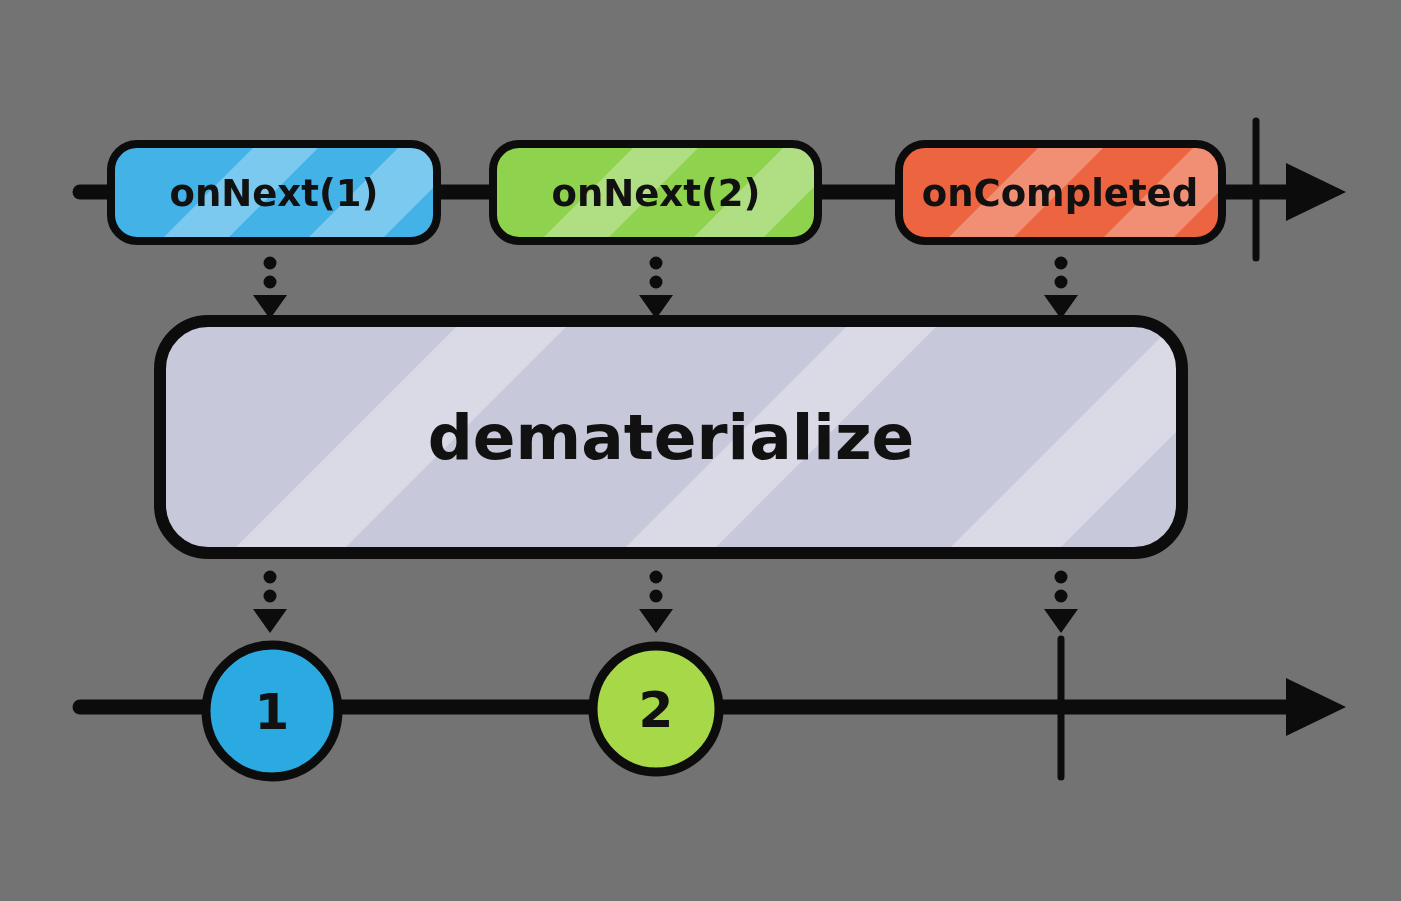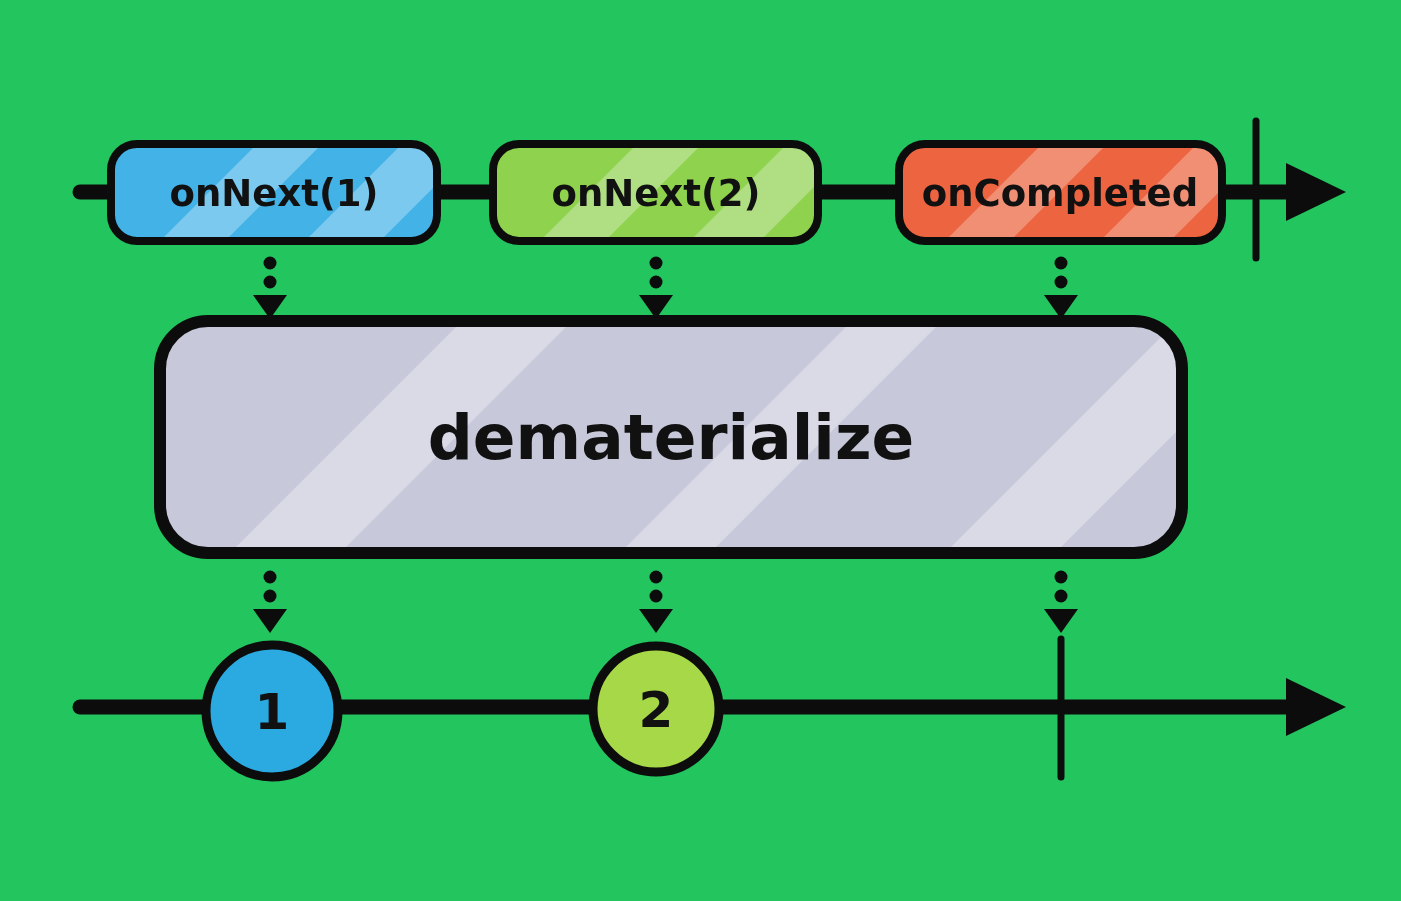--- a/index.html
+++ b/index.html
@@ -8,21 +8,21 @@
     background: #ffffff;
     width: 1401px;
     height: 901px;
     overflow: hidden;
     font-family: "DejaVu Sans", "Liberation Sans", sans-serif;
   }
   .stage {
     position: relative;
     width: 1401px;
     height: 901px;
-    background: #22c55e;
+    background: #737373;
   }
   svg text {
     font-family: "DejaVu Sans", "Liberation Sans", sans-serif;
     font-weight: 700;
   }
 </style>
 </head>
 <body>
 
 <div class="stage">

